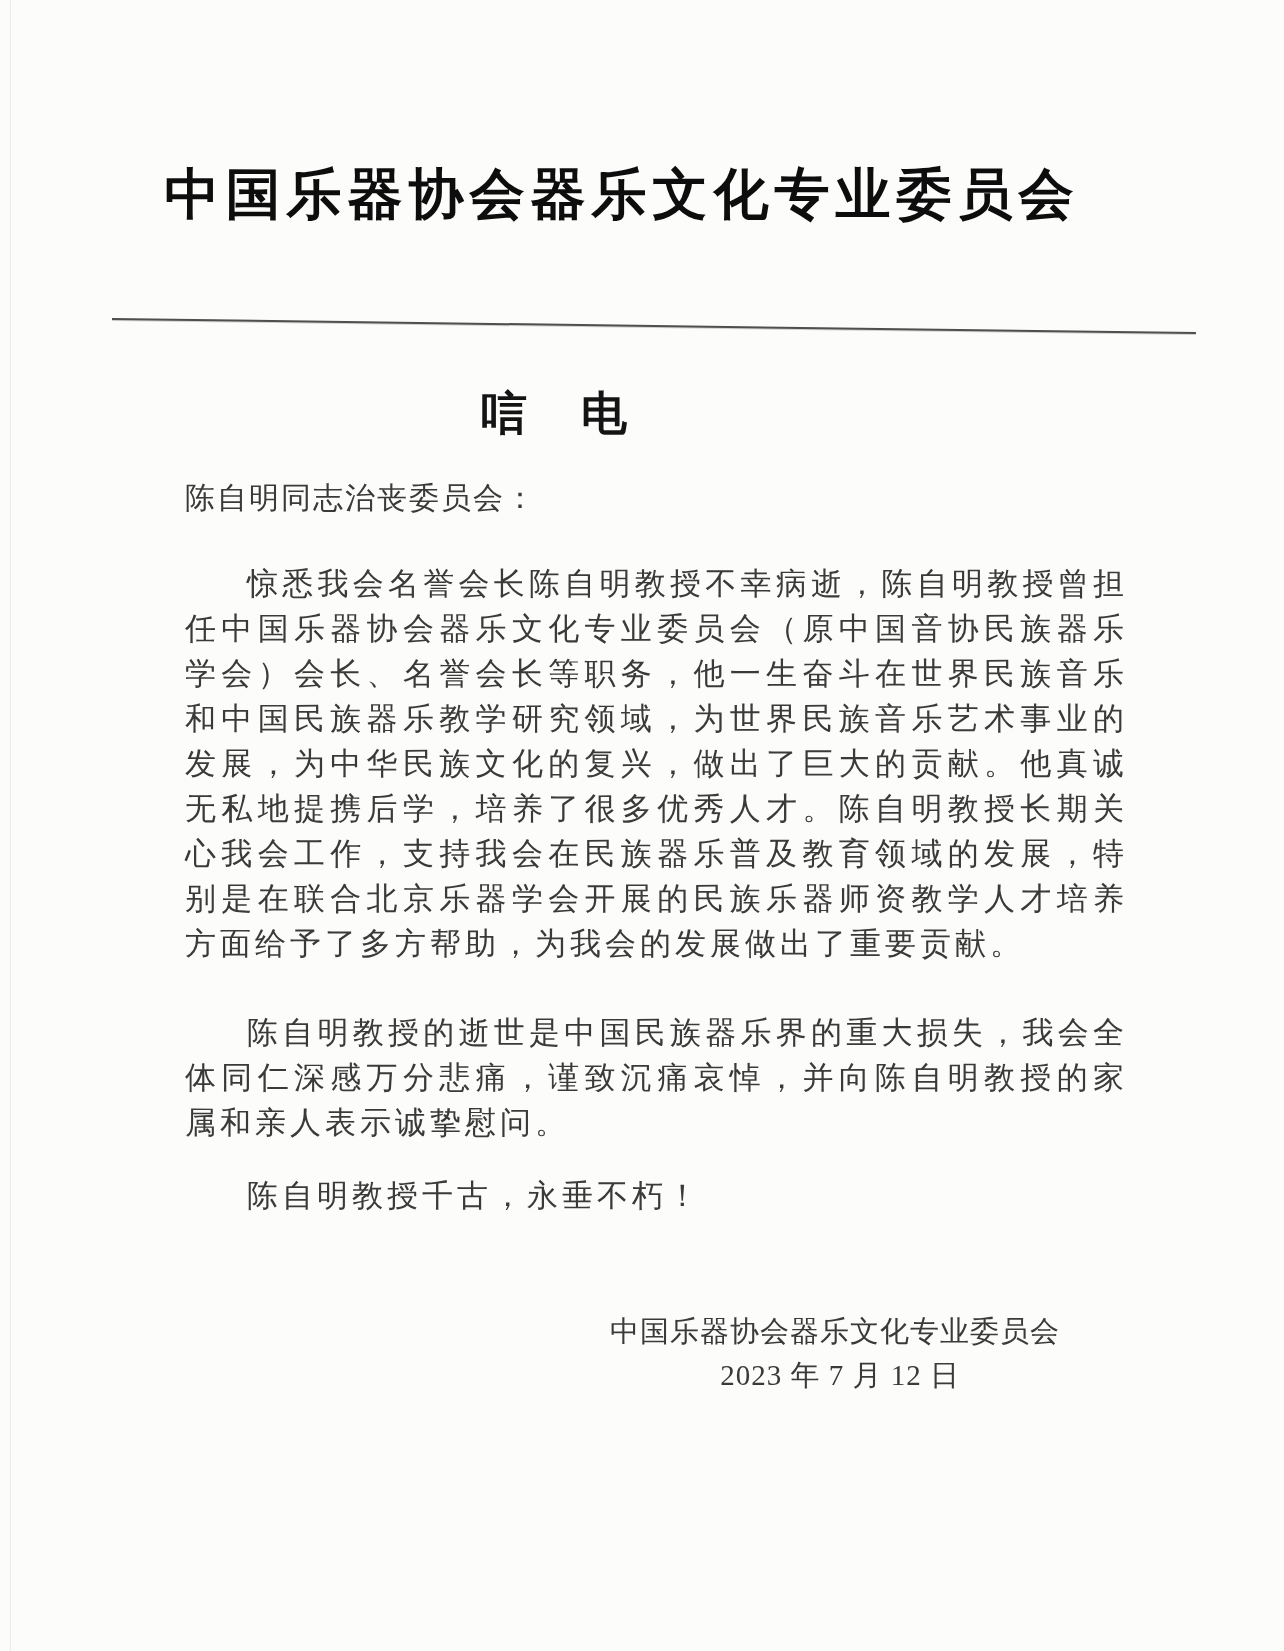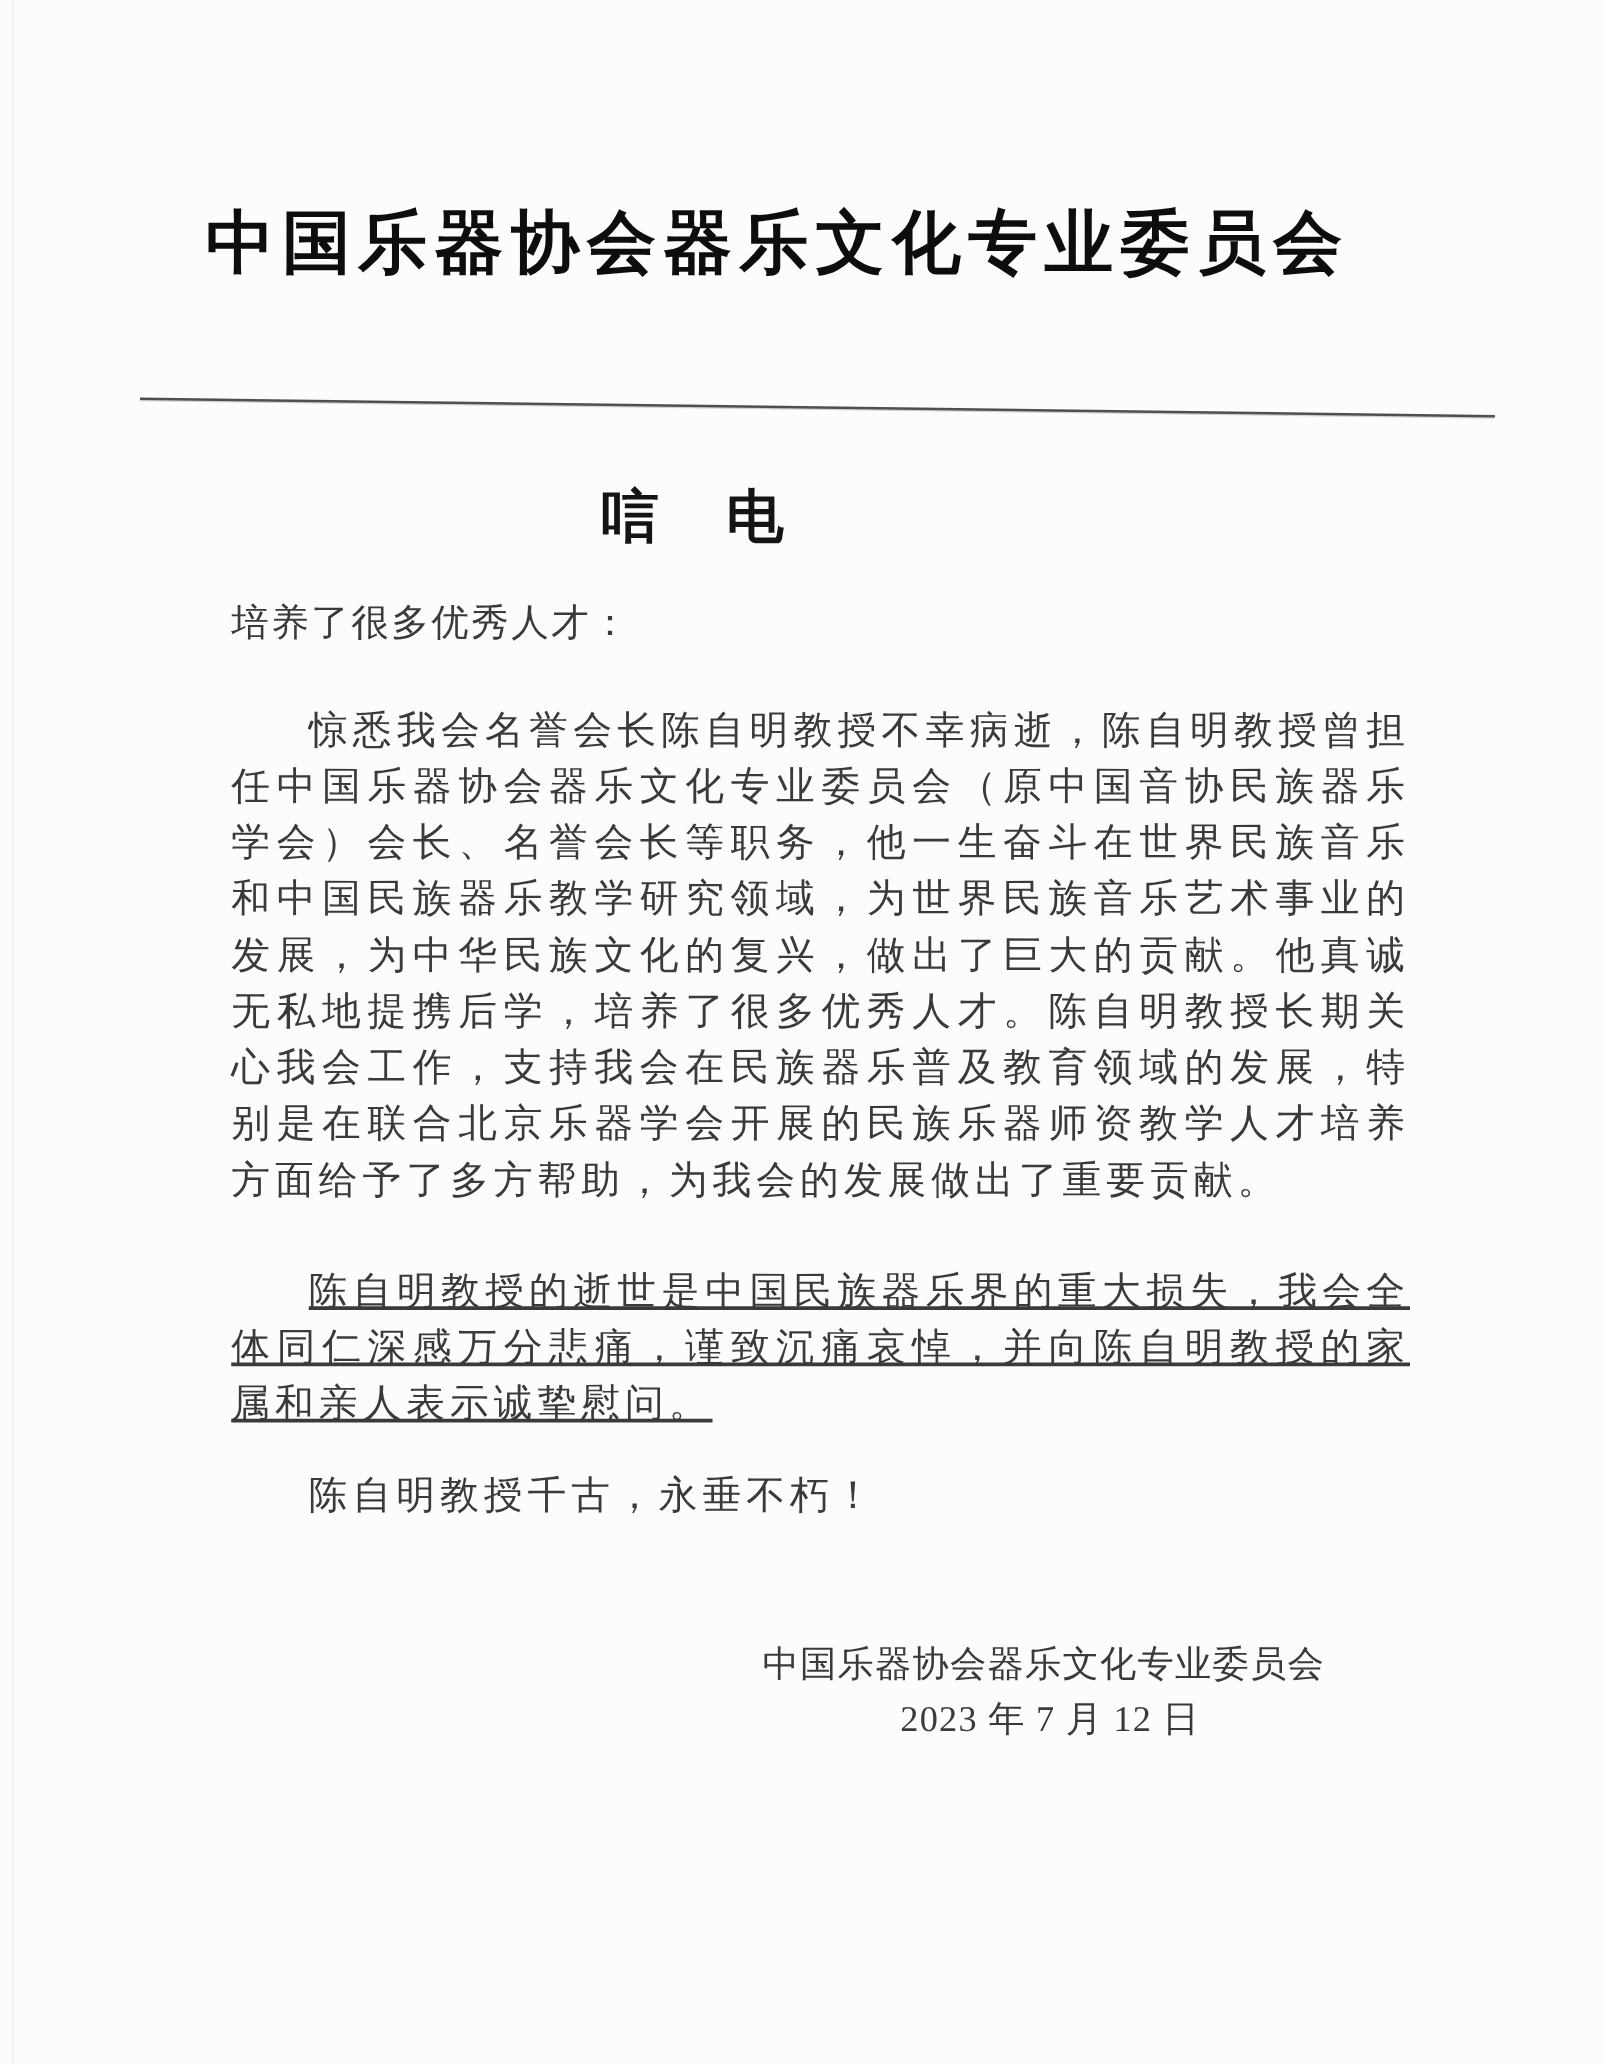--- a/index.html
+++ b/index.html
@@ -75,21 +75,21 @@
   .letter-body p {
     margin: 0;
     font-size: 31px;
     line-height: 45px;
     letter-spacing: 4px;
     text-align: justify;
     text-indent: 2em;
     color: #3a3a3a;
   }
   .letter-body p.p1 { margin-top: 6px; }
-  .letter-body p.p2 { margin-top: 44px; text-decoration: underline; }
+  .letter-body p.p2 { margin-top: 44px; }
   .letter-body p.p3 { margin-top: 28px; }
   .signature {
     position: absolute;
     top: 1312px;
     right: 224px;
     font-size: 29px;
     letter-spacing: 1px;
     color: #3a3a3a;
     white-space: nowrap;
   }
@@ -107,21 +107,21 @@
 <body>
 
 <div class="page-edge"></div>
 
 <div class="org-header">中国乐器协会器乐文化专业委员会</div>
 
 <div class="divider"></div>
 
 <div class="letter-title">唁　电</div>
 
-<div class="salutation">培养了很多优秀人才：</div>
+<div class="salutation">陈自明同志治丧委员会：</div>
 
 <div class="letter-body">
   <p class="p1">惊悉我会名誉会长陈自明教授不幸病逝，陈自明教授曾担任中国乐器协会器乐文化专业委员会（原中国音协民族器乐学会）会长、名誉会长等职务，他一生奋斗在世界民族音乐和中国民族器乐教学研究领域，为世界民族音乐艺术事业的发展，为中华民族文化的复兴，做出了巨大的贡献。他真诚无私地提携后学，培养了很多优秀人才。陈自明教授长期关心我会工作，支持我会在民族器乐普及教育领域的发展，特别是在联合北京乐器学会开展的民族乐器师资教学人才培养方面给予了多方帮助，为我会的发展做出了重要贡献。</p>
   <p class="p2">陈自明教授的逝世是中国民族器乐界的重大损失，我会全体同仁深感万分悲痛，谨致沉痛哀悼，并向陈自明教授的家属和亲人表示诚挚慰问。</p>
   <p class="p3">陈自明教授千古，永垂不朽！</p>
 </div>
 
 <div class="signature">中国乐器协会器乐文化专业委员会</div>
 
 <div class="letter-date">2023 年 7 月 12 日</div>

